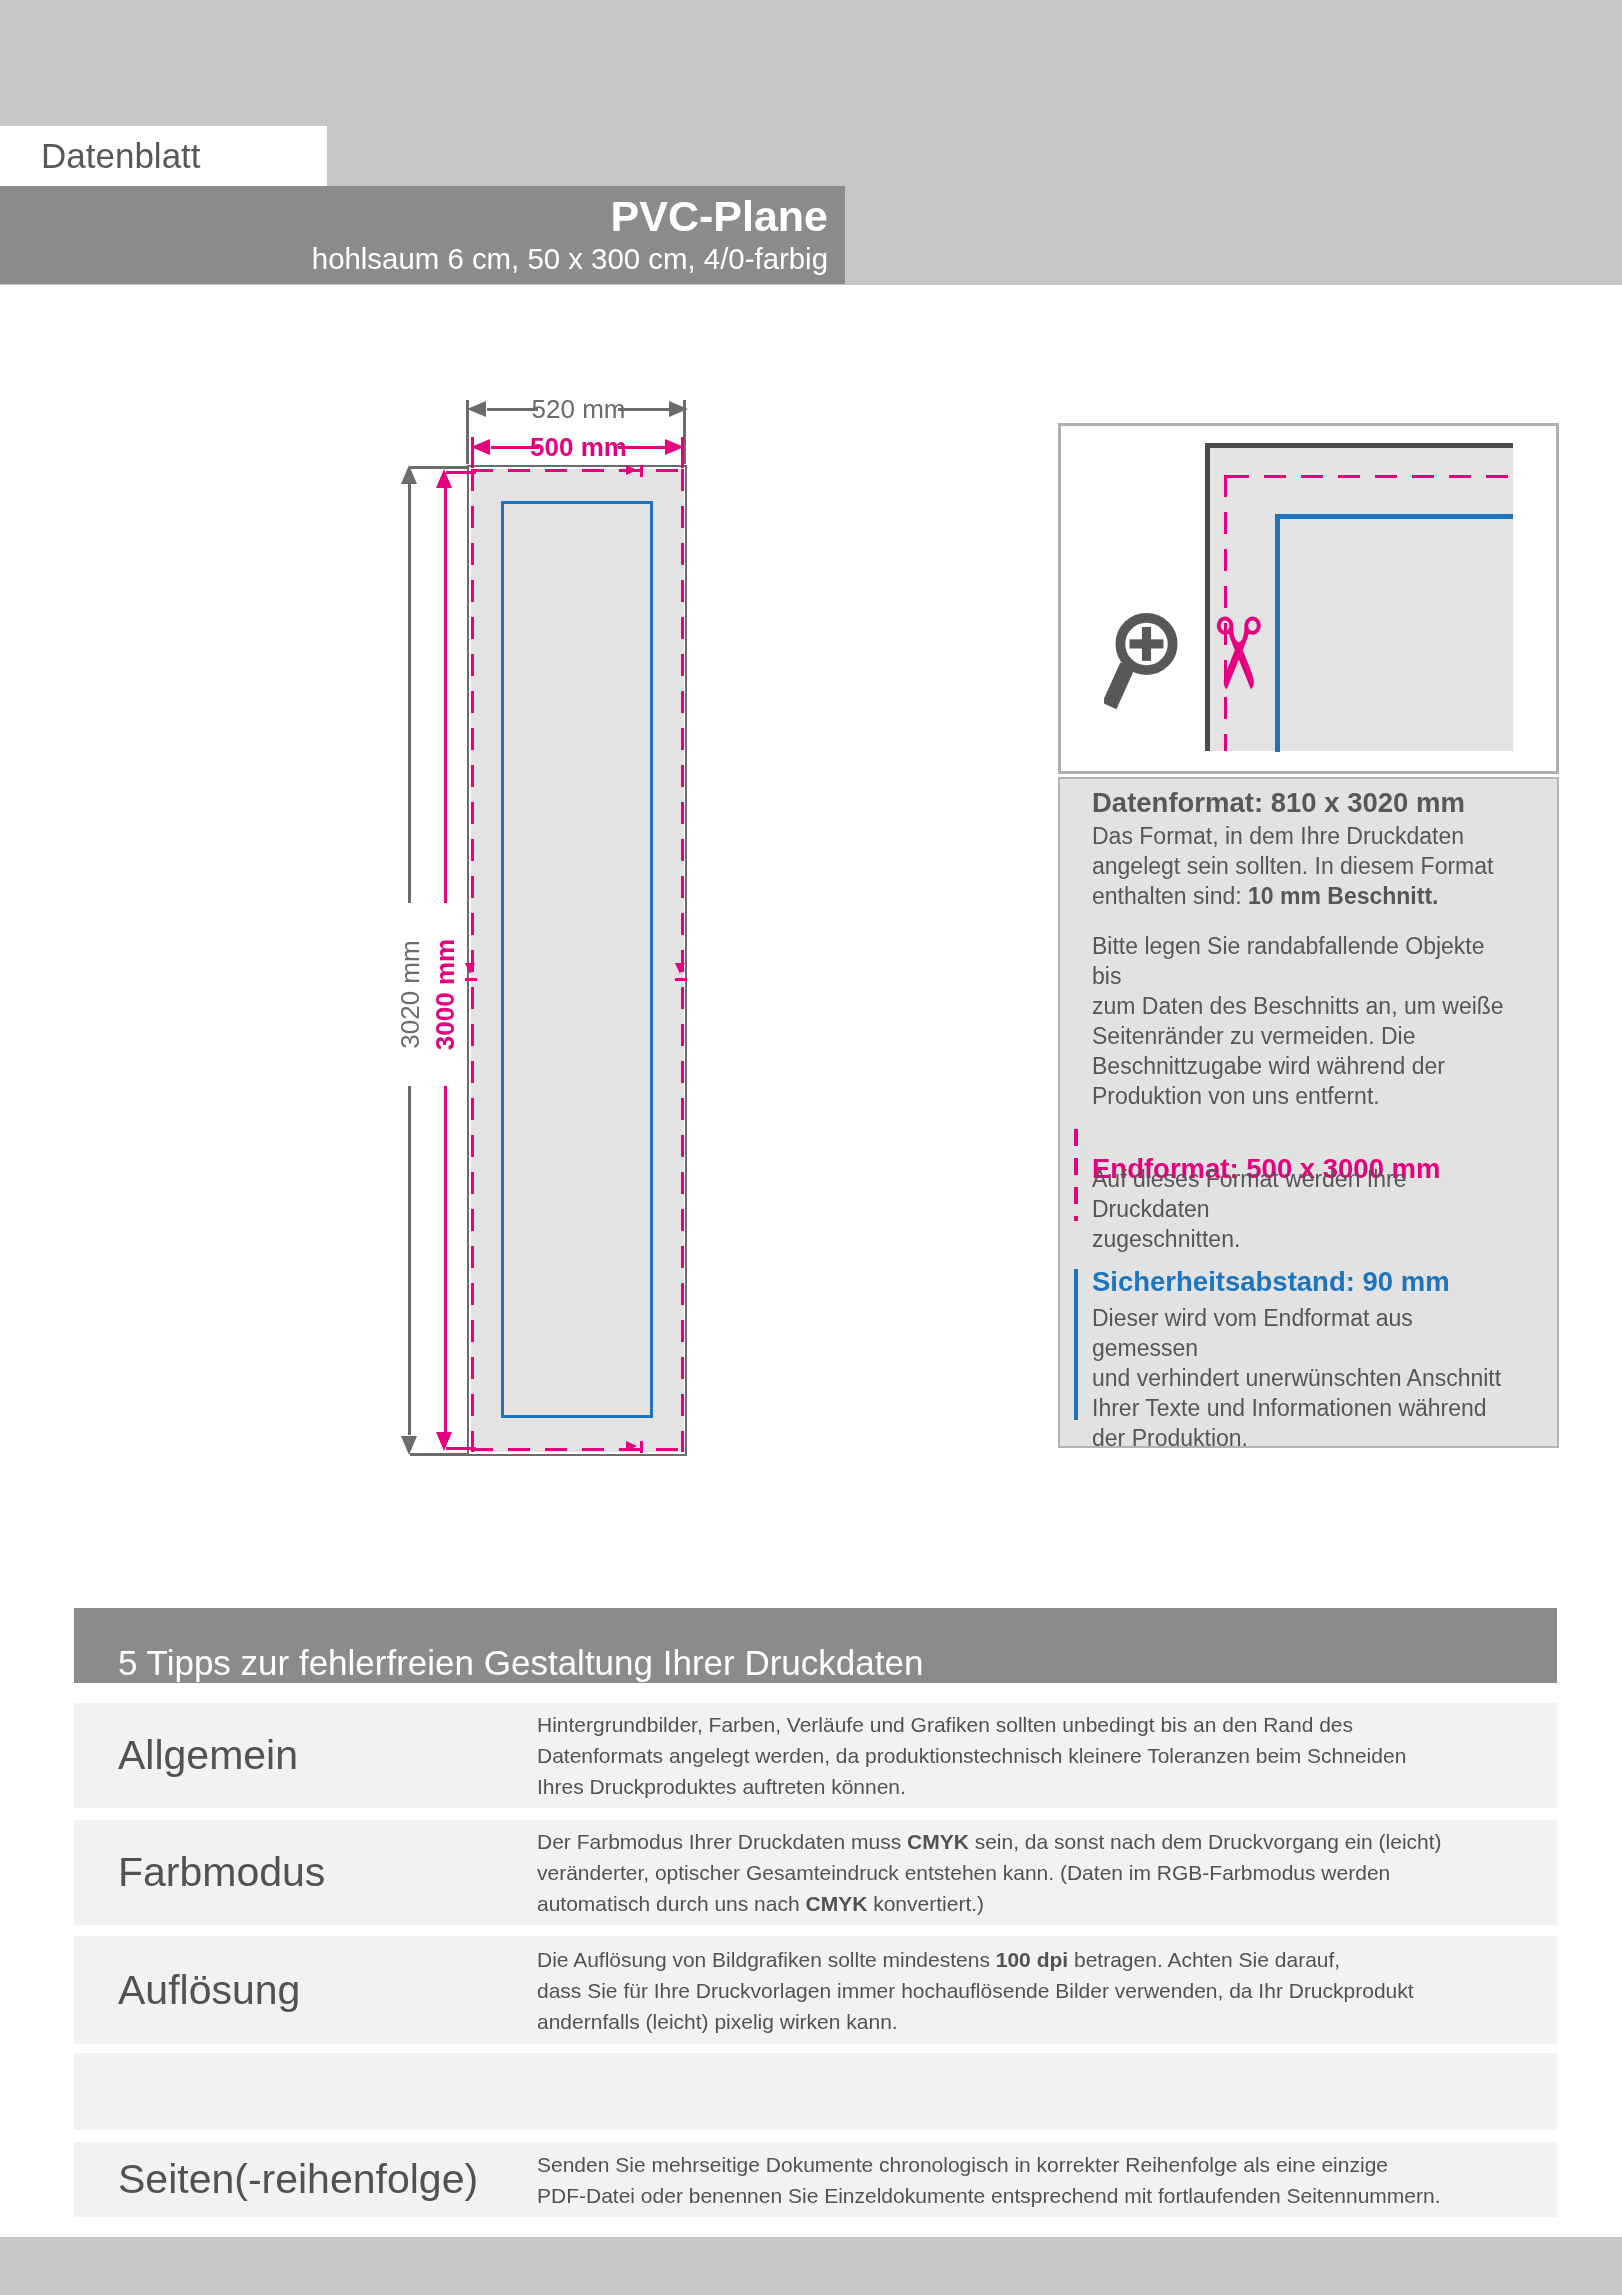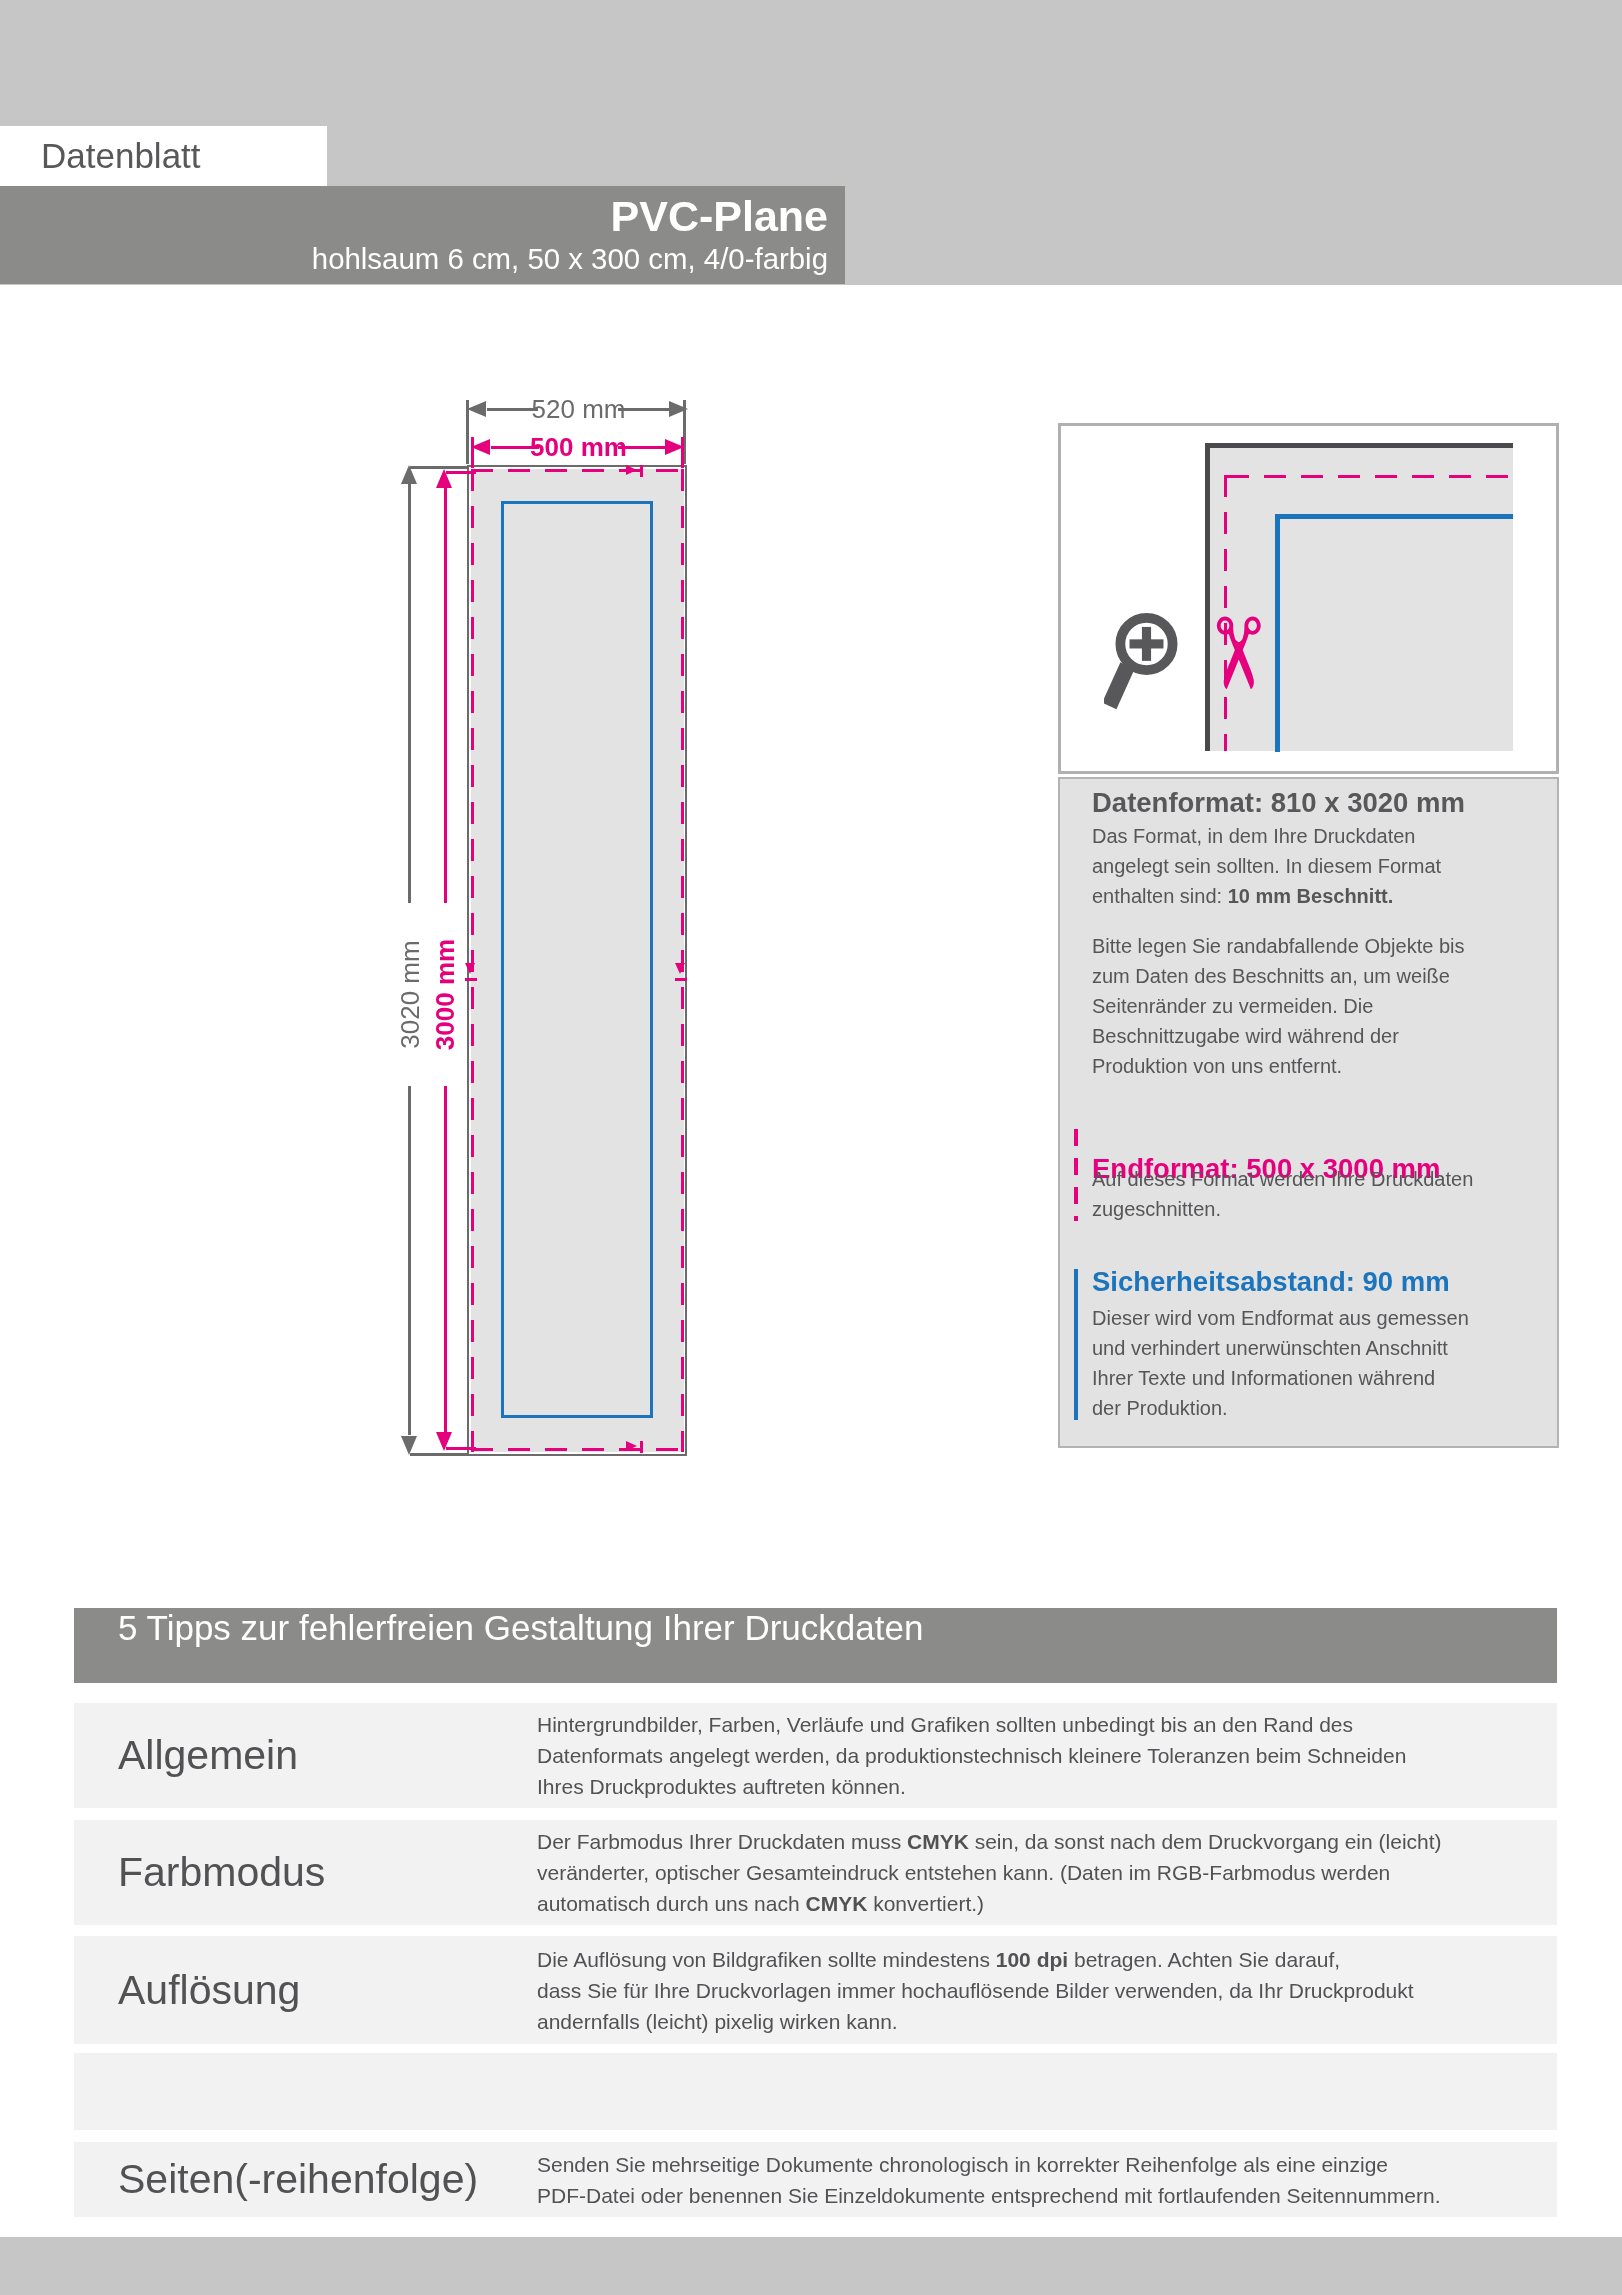--- a/index.html
+++ b/index.html
@@ -57,27 +57,27 @@
   .detail-dash-v{left:163px;top:49px;height:276px;}
   .detail-dash-h{left:166px;top:49px;width:285px;}
   .detail-blue{left:214px;top:88px;width:238px;height:238px;border-left:5.2px solid var(--blu);border-top:5.2px solid var(--blu);box-sizing:border-box;}
   .scissors{left:124px;top:175px;width:105px;height:105px;display:flex;align-items:center;justify-content:center;font-family:"DejaVu Sans",sans-serif;font-size:98px;color:var(--mag);transform:rotate(90deg);}
 
   
   .info-panel{left:1058px;top:777px;width:501px;height:671px;background:var(--panelbg);border:2.6px solid #b3b3b3;box-sizing:border-box;}
   .ip-h{font-size:27.5px;font-weight:700;color:#58585a;white-space:nowrap;}
   .ip-h.mag{color:var(--mag);margin-top:27px;}
   .ip-h.blu{color:var(--blu);}
-  .ip-p{font-size:20px;line-height:30px;color:var(--txt);white-space:pre-wrap;width:419px;}
+  .ip-p{font-size:23px;line-height:30px;color:var(--txt);white-space:pre-wrap;width:419px;}
   .ip-p .b{font-weight:700;}
   .marker-dash{left:14.4px;width:3.3px;background:repeating-linear-gradient(to bottom,var(--mag) 0 17px,transparent 17px 29px);}
   .marker-blue{left:14.4px;width:3.9px;background:var(--blu);}
 
   
-  .tips-bar{left:74px;top:1608px;width:1483px;height:75px;background:var(--bar);display:flex;align-items:flex-start;}
+  .tips-bar{left:74px;top:1608px;width:1483px;height:75px;background:var(--bar);display:flex;align-items:flex-end;}
   .tips-title{color:#ffffff;font-size:35px;padding-left:44px;}
   .tip-row{left:74px;width:1483px;background:var(--rowbg);}
   .tip-label{left:44px;top:0;height:100%;display:flex;align-items:center;font-size:41px;color:#525254;}
   .tip-body{left:463px;top:0;height:100%;width:1021px;display:flex;align-items:center;font-size:21px;line-height:31px;color:#525254;}
   .tip-body .t{white-space:pre-wrap;}
   .tip-body .b{font-weight:700;}
 
   .footer-band{left:0;top:2237px;width:1623px;height:59px;background:var(--band);}
 </style>
 </head>

